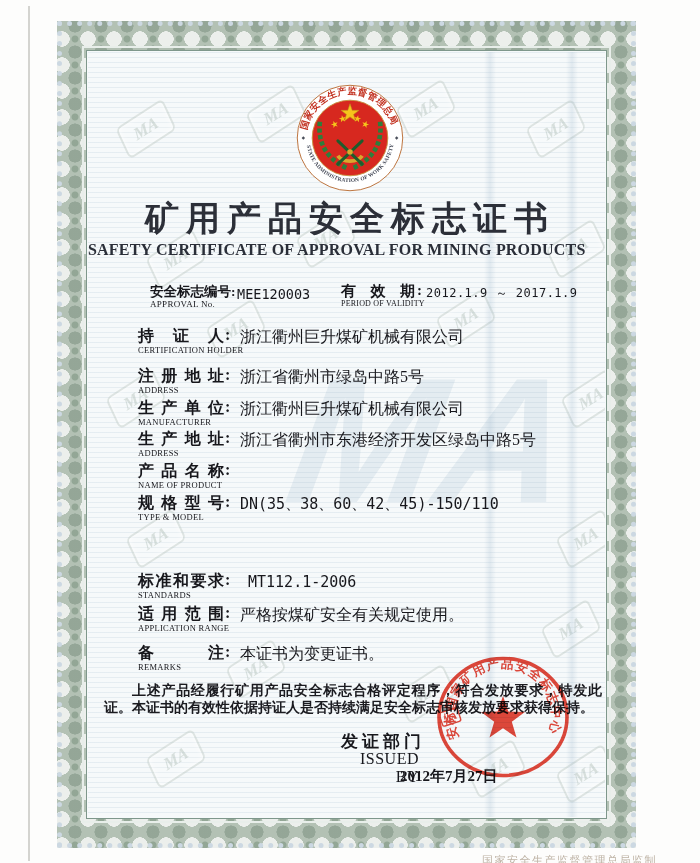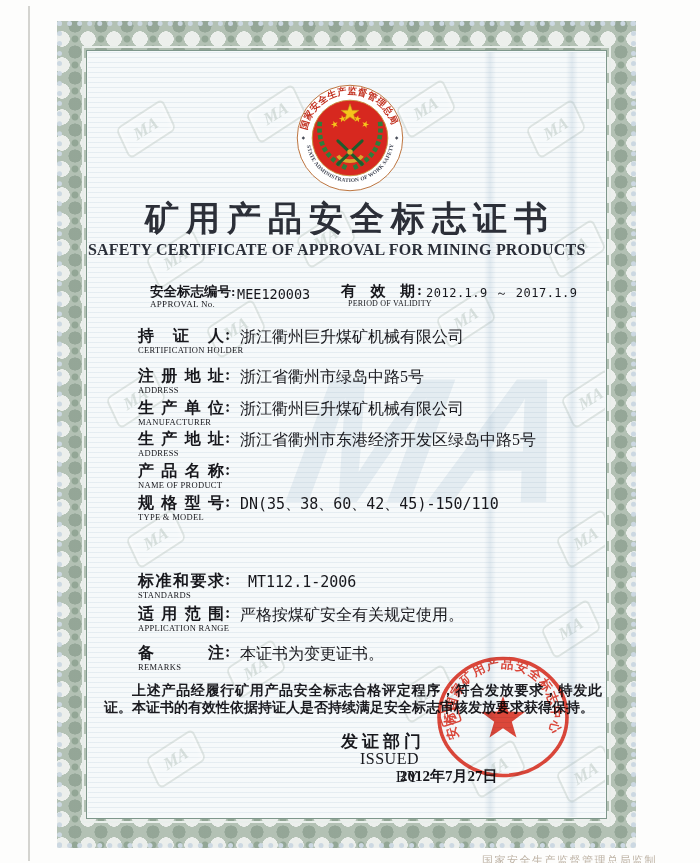--- a/index.html
+++ b/index.html
@@ -63,21 +63,21 @@
     position:absolute;left:0;top:189px;width:100%;text-align:left;
     font-size:16px;font-weight:700;letter-spacing:0.2px;color:#2a2e38;
   }
   
   .a-label{position:absolute;left:62px;top:231px;font-size:13.5px;font-weight:600;}
   .a-en{position:absolute;left:62px;top:247px;font-size:9px;letter-spacing:.3px;}
   .a-value{position:absolute;left:149px;top:234px;font-family:"DejaVu Sans Mono",monospace;font-size:13.5px;}
   .v-label{position:absolute;left:253px;top:230px;width:74px;font-size:15px;font-weight:600;
            text-align:justify;text-align-last:justify;}
   .v-colon{position:absolute;left:329px;top:230px;font-size:15px;font-weight:600;}
-  .v-en{position:absolute;left:260px;top:247px;font-size:8px;letter-spacing:.2px;text-align:right;}
+  .v-en{position:absolute;left:253px;top:247px;font-size:8px;letter-spacing:.2px;text-align:right;}
   .v-value{position:absolute;left:338px;top:233px;font-family:"DejaVu Sans Mono",monospace;font-size:12px;letter-spacing:.5px;}
   
   .frow{position:absolute;left:0;width:100%;height:34px;}
   .flabel{position:absolute;left:50px;width:86px;font-size:16px;font-weight:600;
           text-align:justify;text-align-last:justify;font-family:Liberation Mono, monospace;}
   .fcolon{position:absolute;left:137px;font-size:16px;font-weight:600;}
   .fvalue{position:absolute;left:152px;top:1px;font-size:16px;white-space:nowrap;}
   .fvalue.mono{font-family:"DejaVu Sans Mono",monospace;font-size:15px;top:2px;}
   .fen{position:absolute;left:50px;top:19px;font-size:8.5px;letter-spacing:.3px;white-space:nowrap;}
   

